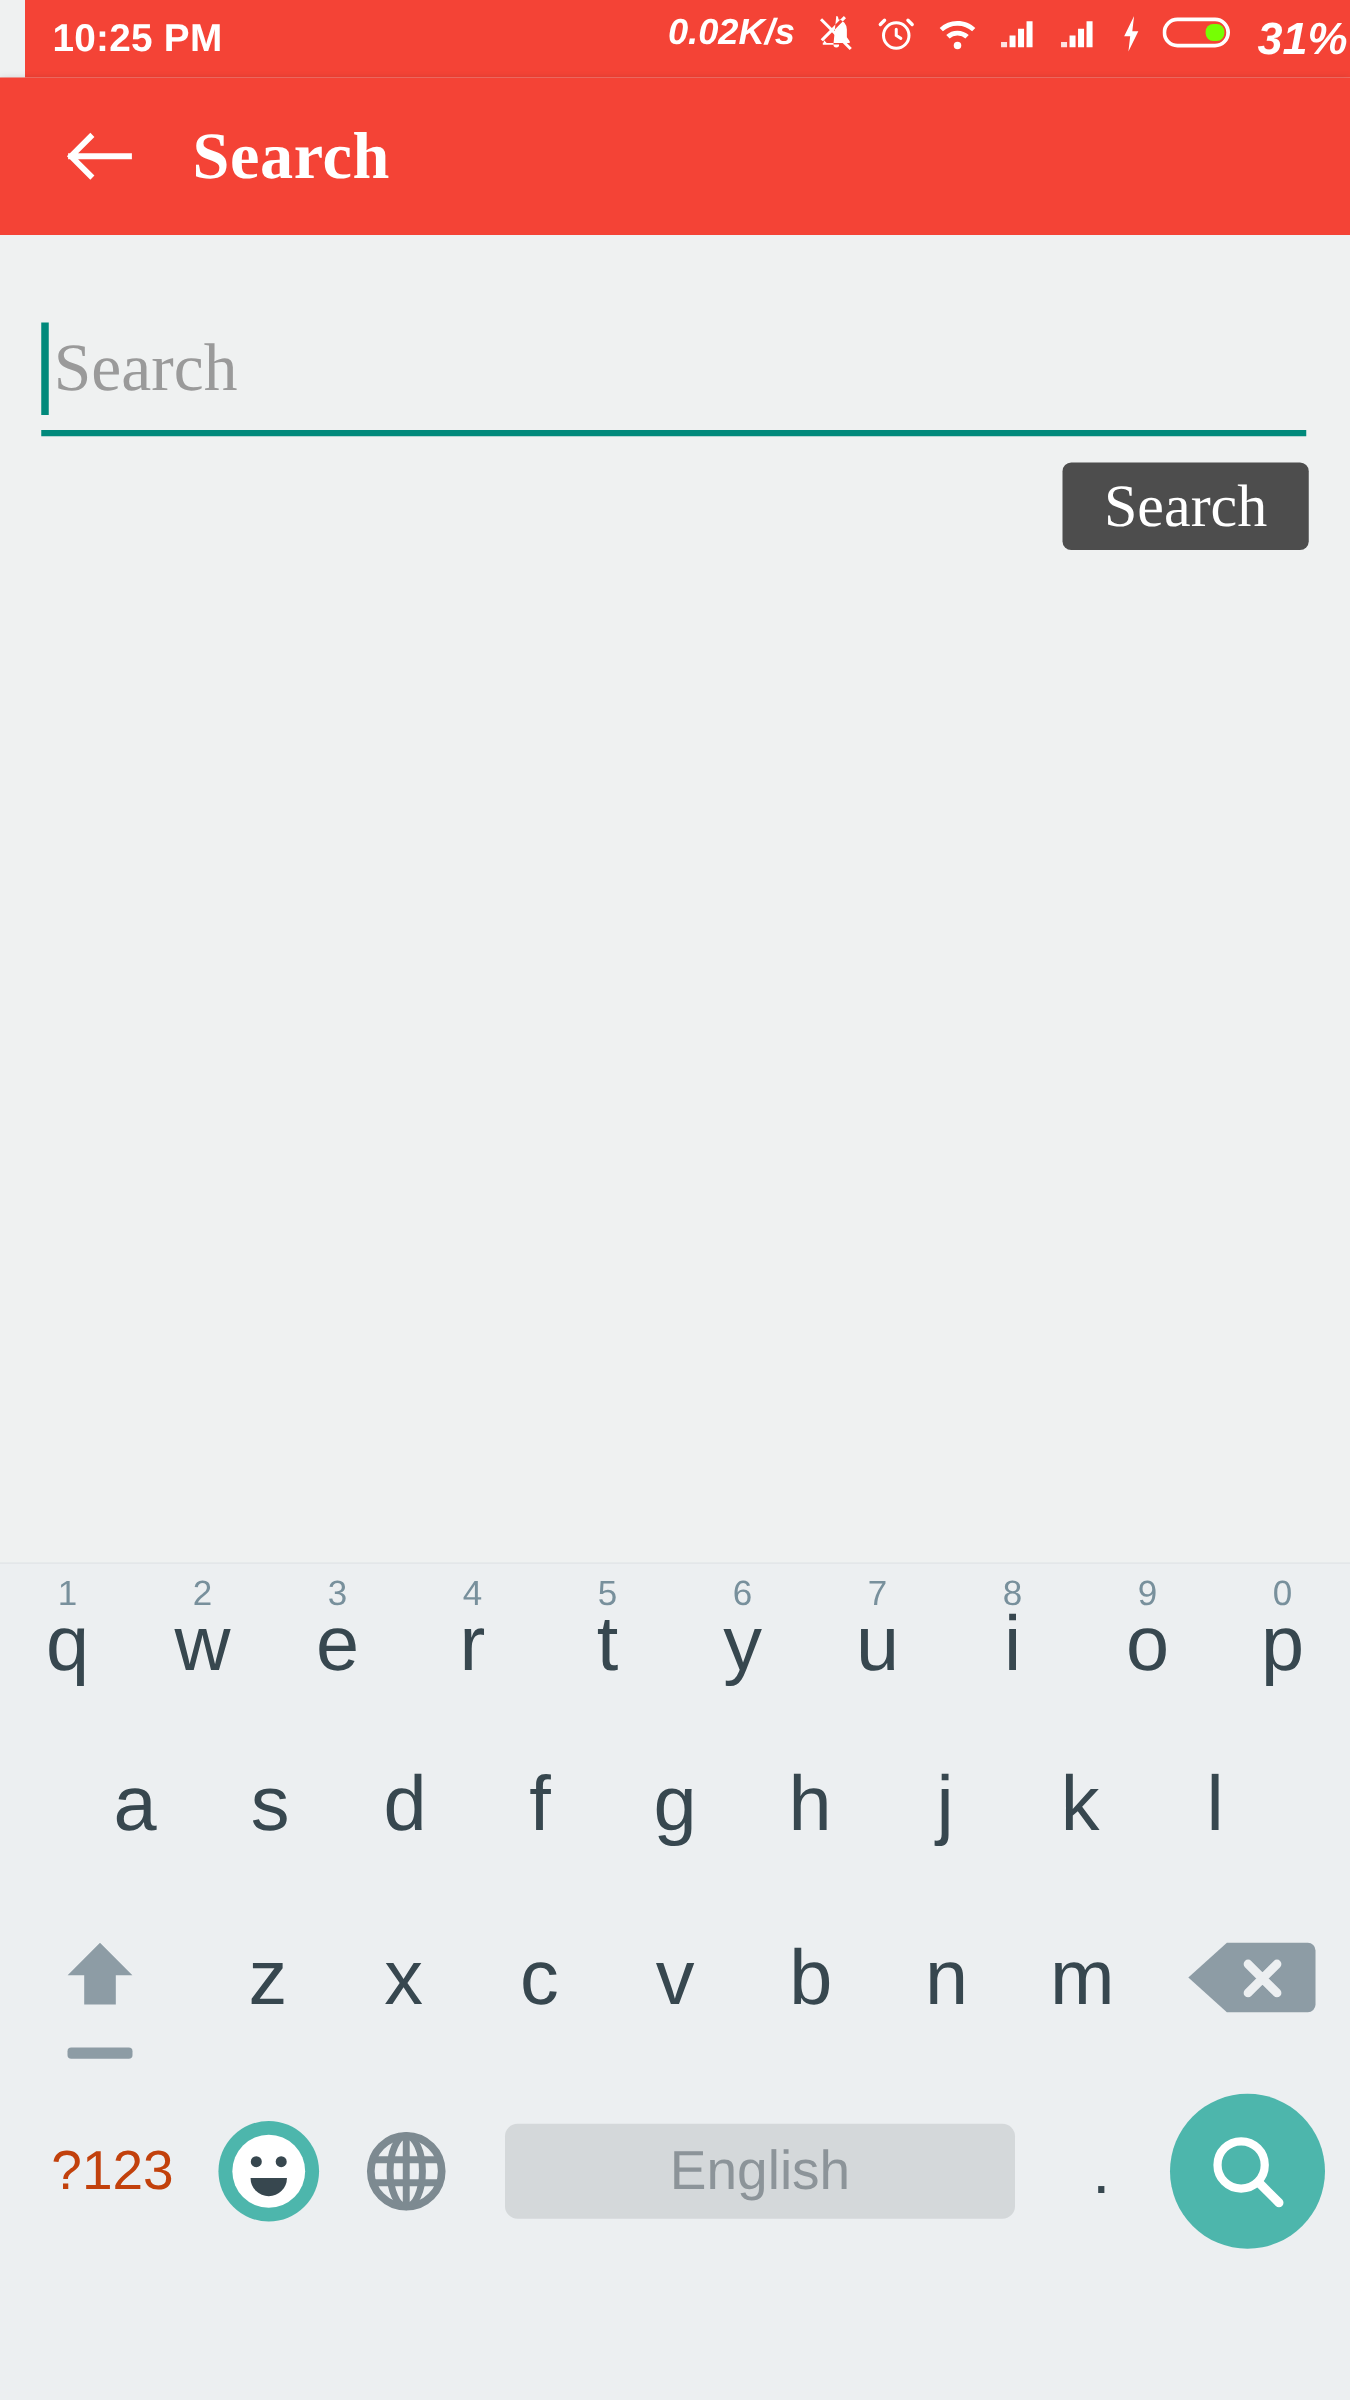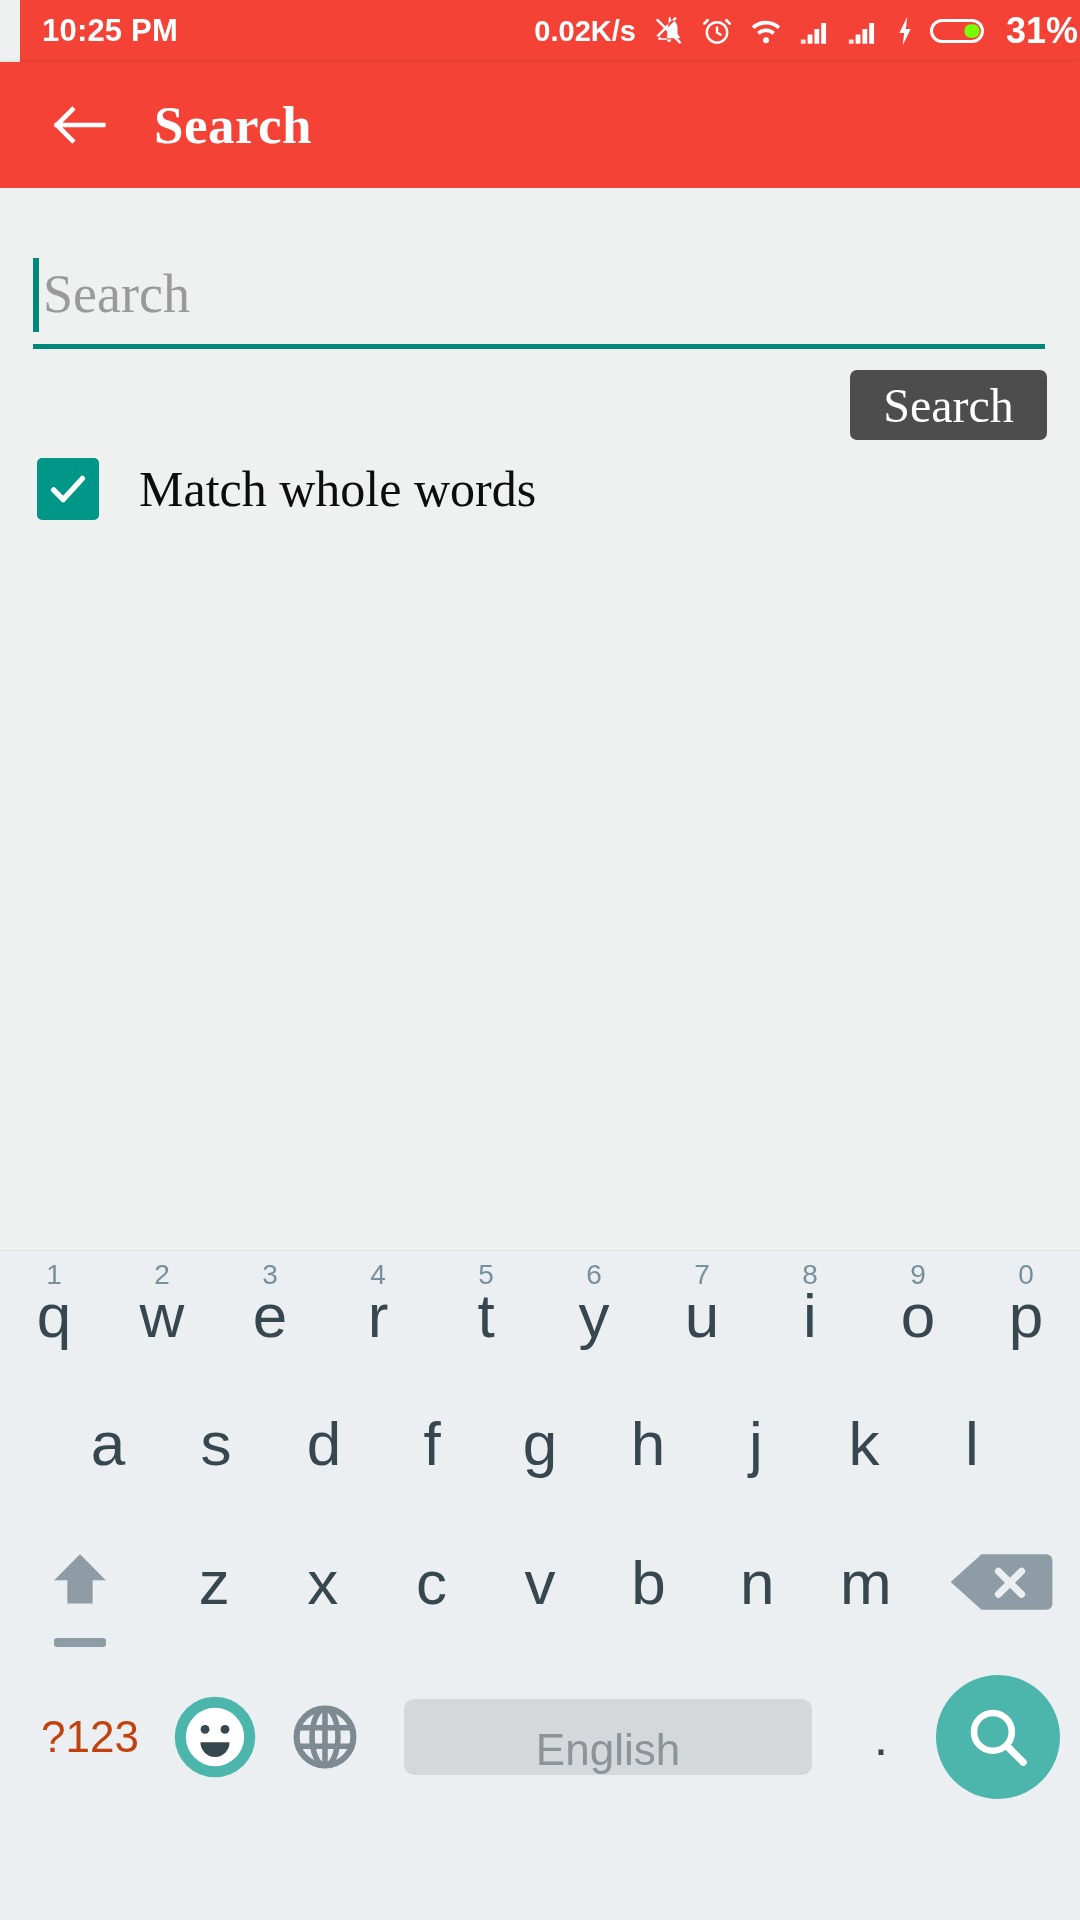--- a/index.html
+++ b/index.html
@@ -11,21 +11,21 @@
   }
   #screen { position:relative; width:1080px; height:1920px; background:#eff1f1; }
 
   
   .statusbar{
     position:absolute; top:0; left:0; width:1080px; height:62px;
     background:#f44336; display:flex; align-items:center;
     padding:0 22px; color:#fff;margin-left:20px;
   }
   .sb-time{ font-size:31px; font-weight:bold; letter-spacing:.2px; }
-  .sb-right{ margin-left:auto; display:flex; align-items:center; gap:14px; }
+  .sb-right{ margin-left:auto; display:flex; gap:14px;font-style:italic; }
   .sb-speed{ font-size:29px; font-weight:bold; margin-right:2px; }
   .sb-pct{ font-size:36px; font-weight:bold; margin-left:2px; }
   .sb-icn{ display:block; }
 
   
   .appbar{
     position:absolute; top:62px; left:0; width:1080px; height:126px;
     background:#f44336; display:flex; align-items:center;
     box-shadow:0 3px 7px rgba(0,0,0,.30);
   }
@@ -83,21 +83,21 @@
   .shift-bar{ position:absolute; bottom:10px; left:50%; transform:translateX(-50%);
               width:52px; height:9px; background:#8d9ca5; border-radius:3px; }
   .zrow-letters{ flex:1; display:flex; }
 
   .fn-row{ display:flex; align-items:center; height:160px; padding:0 20px; }
   .fn-123{ width:140px; text-align:center; font-size:44px; color:#c2410c;
            font-family:"Liberation Sans", sans-serif; }
   .fn-emoji{ width:110px; display:flex; align-items:center; justify-content:center; }
   .fn-globe{ width:110px; display:flex; align-items:center; justify-content:center; }
   .spacebar{ flex:1; height:76px; margin:0 24px; background:#d4d8da;
-             border-radius:10px; display:flex; align-items:flex-end;
+             border-radius:10px; display:flex; align-items:center;
              justify-content:center; color:#8c9499; font-size:44px;
              font-family:"Liberation Sans", sans-serif; }
   .fn-period{ width:90px; text-align:center; font-size:52px; color:#37474f;
               line-height:40px; }
   .fab{ width:124px; height:124px; border-radius:62px; background:#4db6ac;
         display:flex; align-items:center; justify-content:center; margin-left:10px; }
 </style>
 </head>
 <body>
 
@@ -162,28 +162,20 @@
     <div class="field-wrap">
       <div class="caret"></div>
       <div class="field-ph">Search</div>
     </div>
     <div class="field-underline"></div>
 
     <div class="search-btn">
       <span>Search</span>
     </div>
 
-    <div class="check-row">
-      <div class="checkbox">
-        <svg width="46" height="46" viewBox="0 0 24 24">
-          <path d="M4.5 12.5 9.5 17.5 19.5 6.5" fill="none" stroke="#ffffff" stroke-width="2.8" stroke-linecap="round" stroke-linejoin="round"></path>
-        </svg>
-      </div>
-      <div class="check-label">Match whole words</div>
-    </div>
 
   </div>
 
   <div class="keyboard">
 
     <div class="kb-row r1">
       <div class="key">
           <span class="key-num">1</span>
           <span class="key-letter">q</span>
         </div>

